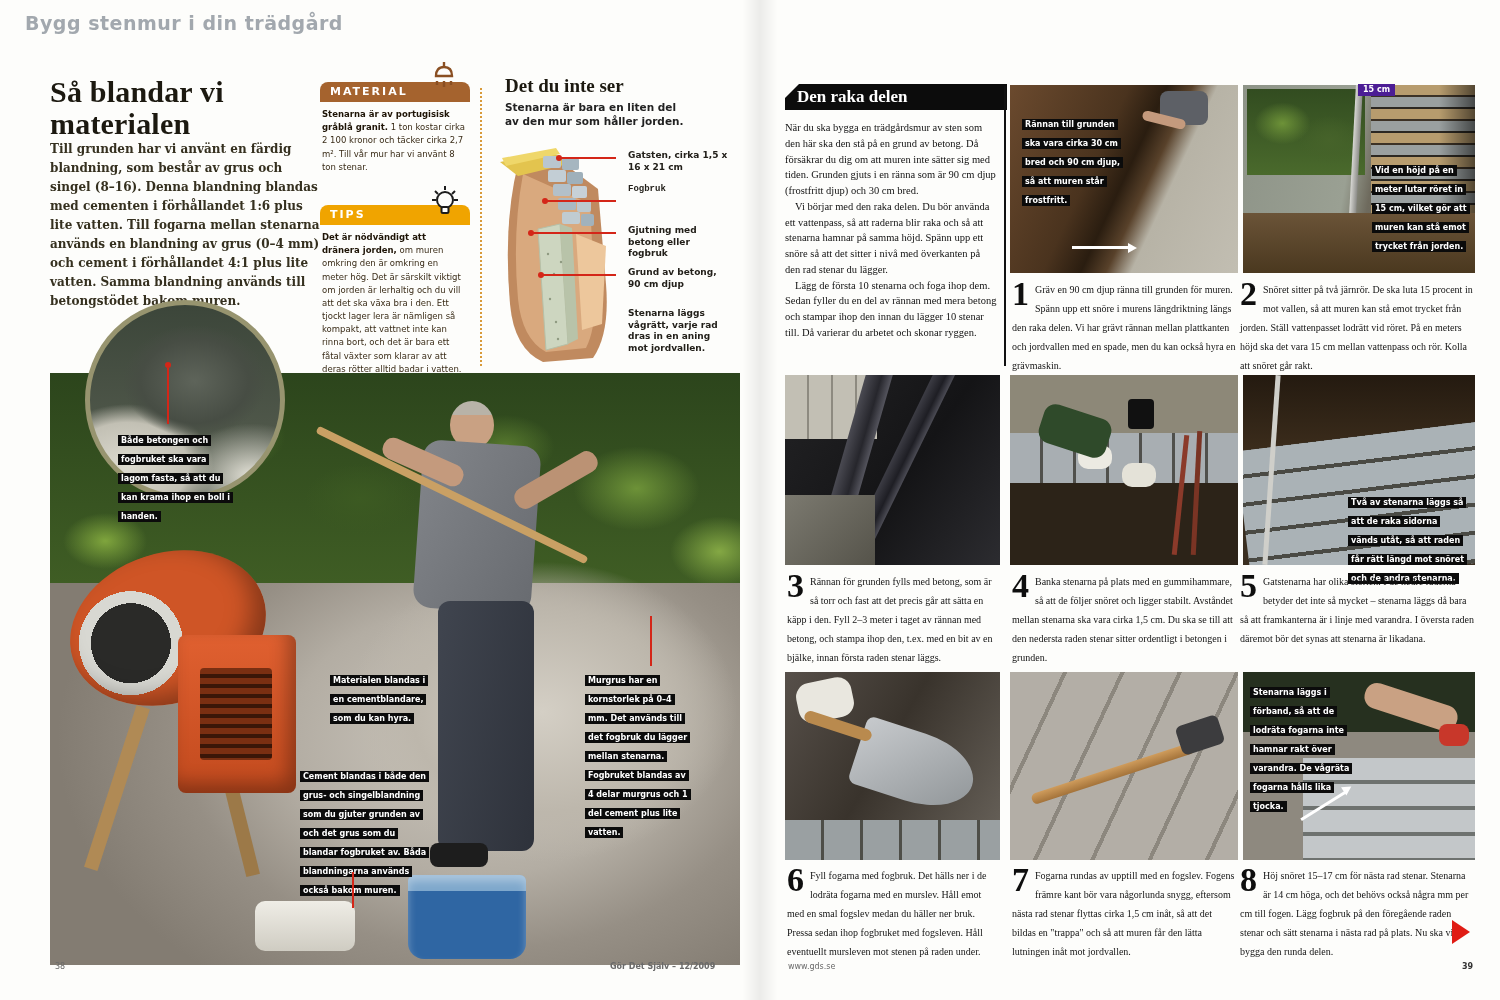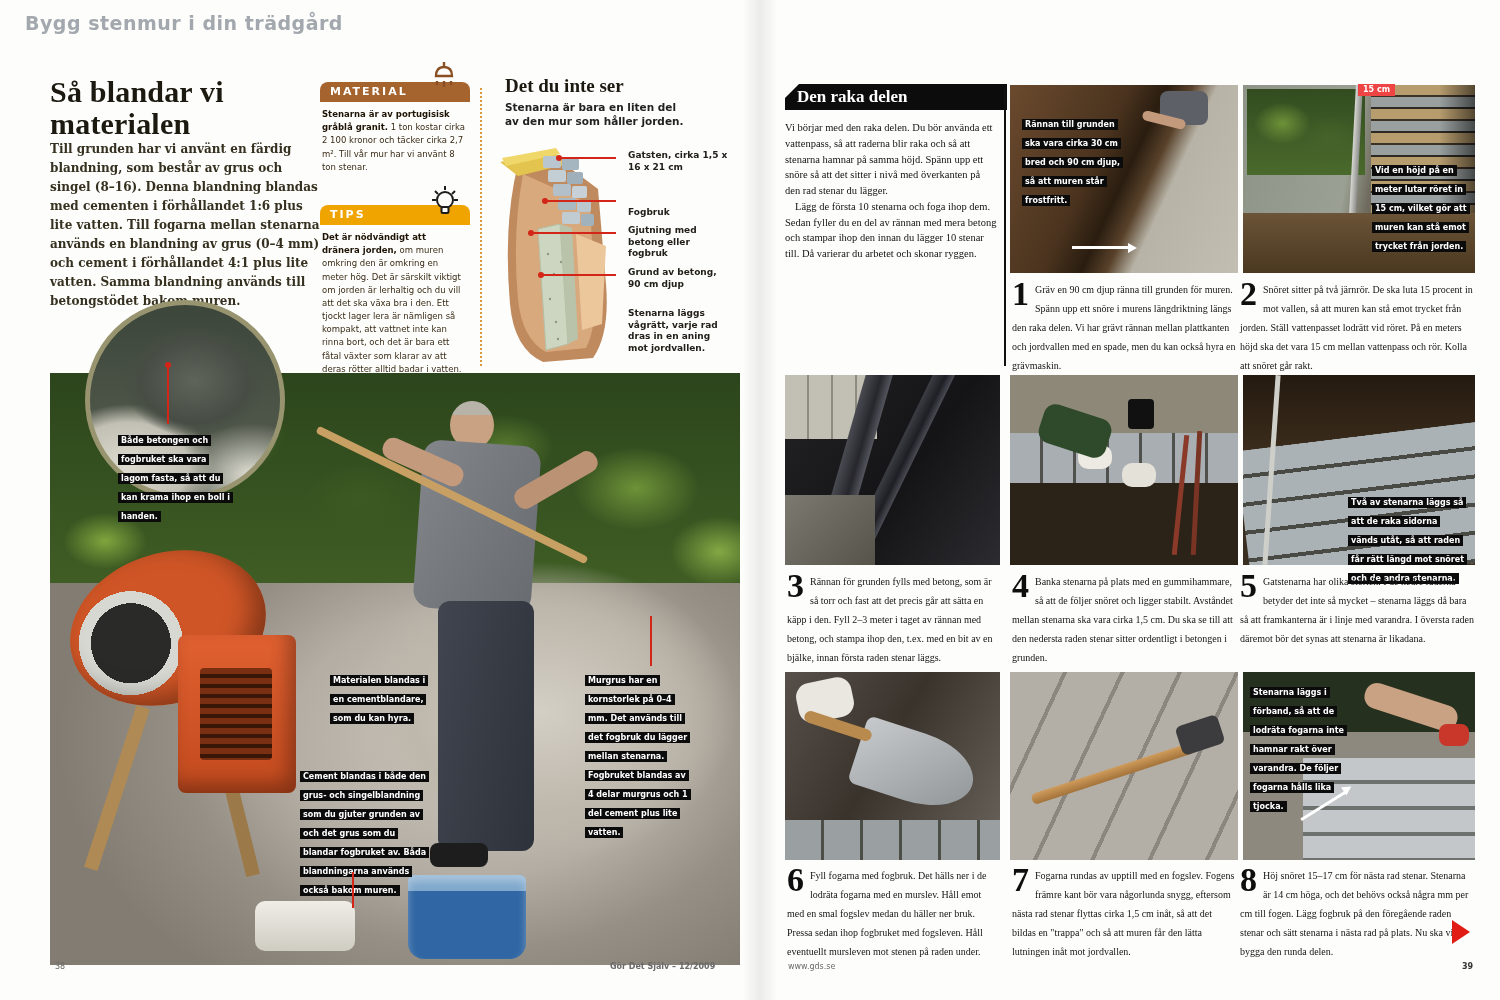--- a/index.html
+++ b/index.html
@@ -118,21 +118,21 @@
         <circle cx="60" cy="205" r="1.2"></circle>
     </g>
   </svg>
 
   <div class="abs rdot" style="left:556px;top:155px;"></div>
   <div class="abs rline" style="left:560px;top:157px;width:56px;height:2px;"></div>
   <div class="abs lbl" style="left:620px;top:150px;width:110px;">Gatsten, cirka 1,5 x 16 x 21 cm</div>
 
   <div class="abs rdot" style="left:542px;top:198px;"></div>
   <div class="abs rline" style="left:546px;top:200px;width:70px;height:2px;"></div>
-  <div class="abs lbl" style="left:620px;top:207px;width:110px;">Fogbruk</div>
+  <div class="abs lbl" style="left:620px;top:184px;width:110px;font-family:Liberation Mono, monospace;">Fogbruk</div>
 
   <div class="abs rdot" style="left:528px;top:230px;"></div>
   <div class="abs rline" style="left:532px;top:232px;width:84px;height:2px;"></div>
   <div class="abs lbl" style="left:620px;top:225px;width:100px;">Gjutning med betong eller fogbruk</div>
 
   <div class="abs rdot" style="left:538px;top:272px;"></div>
   <div class="abs rline" style="left:542px;top:274px;width:74px;height:2px;"></div>
   <div class="abs lbl" style="left:620px;top:267px;width:100px;">Grund av betong, 90 cm djup</div>
 
   <div class="abs lbl" style="left:620px;top:308px;width:100px;">Stenarna läggs vågrätt, varje rad dras in en aning mot jordvallen.</div>
@@ -208,20 +208,21 @@
   <div class="pcapw" style="left:300px;top:764px;width:128px;">
     <span class="pcap">Cement blandas i både den grus- och singelblandning som du gjuter grunden av och det grus som du blandar fogbruket av. Båda blandningarna används också bakom muren.</span>
   </div>
   <div class="abs rline" style="left:352px;top:872px;width:2px;height:36px;"></div>
 
   <div class="abs secbar" style="left:785px;top:84px;width:210px;height:26px;">
     <span>Den raka delen</span>
   </div>
 
   <div class="abs rintro" style="left:785px;top:120px;width:212px;">
+    <p>När du ska bygga en trädgårdsmur av sten som den här ska den stå på en grund av betong. Då försäkrar du dig om att muren inte sätter sig med tiden. Grunden gjuts i en ränna som är 90 cm djup (frostfritt djup) och 30 cm bred.</p>
     <p>Vi börjar med den raka delen. Du bör använda ett vattenpass, så att raderna blir raka och så att stenarna hamnar på samma höjd. Spänn upp ett snöre så att det sitter i nivå med överkanten på den rad stenar du lägger.</p>
     <p>Lägg de första 10 stenarna och foga ihop dem. Sedan fyller du en del av rännan med mera betong och stampar ihop den innan du lägger 10 stenar till. Då varierar du arbetet och skonar ryggen.</p>
   </div>
   <div class="abs" style="left:1004px;top:86px;width:1.5px;height:280px;background:#111;"></div>
 
   <div class="photo" style="left:1010px;top:85px;width:228px;height:188px;
               background:linear-gradient(115deg,#6b4a2e 0%,#4a331e 38%,#2a1d10 50%,#58412a 58%,#b7b3a6 66%,#c2beb2 100%);">
     <div class="abs" style="left:150px;top:6px;width:48px;height:34px;border-radius:8px;background:#5d6066;"></div>
     <div class="abs" style="left:132px;top:30px;width:44px;height:10px;border-radius:5px;background:#c49a7d;transform:rotate(14deg);"></div>
     <div class="abs wh-arrow" style="left:118px;top:158px;"></div>
@@ -236,21 +237,21 @@
     <div class="abs" style="left:4px;top:4px;width:118px;height:86px;
          background:radial-gradient(40px 30px at 30% 40%,#6d9238 0%,rgba(0,0,0,0) 70%),
                     radial-gradient(45px 35px at 70% 60%,#46632a 0%,rgba(0,0,0,0) 70%),
                     linear-gradient(#324c20,#4a6a2c);"></div>
     <div class="abs" style="left:108px;top:0;width:7px;height:188px;background:linear-gradient(to right,#d8d8d4,#8a8a86);transform:rotate(3deg);"></div>
     <div class="abs" style="left:128px;top:0;width:104px;height:130px;
          background:repeating-linear-gradient(#b79c6e 0 10px,#3c3226 10px 12px,#9aa0a0 12px 22px,#2c2822 22px 24px);"></div>
     <div class="abs" style="left:196px;top:0;width:36px;height:188px;background:linear-gradient(to right,rgba(0,0,0,0),rgba(0,0,0,.55));"></div>
     <div class="abs" style="left:0;top:128px;width:232px;height:60px;background:linear-gradient(#6b5438,#4a381f);"></div>
   </div>
-  <div class="abs" style="left:1358px;top:84px;background:#ef4444;color:#fff;font:bold 8px/12px 'DejaVu Sans',sans-serif;padding:0 5px;">
+  <div class="abs" style="left:1358px;top:84px;background:#4c1d95;color:#fff;font:bold 8px/12px 'DejaVu Sans',sans-serif;padding:0 5px;">
     <span>15 cm</span>
   </div>
   <div class="pcapw" style="left:1372px;top:158px;width:98px;">
     <span class="pcap">Vid en höjd på en meter lutar röret in 15 cm, vilket gör att muren kan stå emot trycket från jorden.</span>
   </div>
 
   <div class="abs step" style="left:1012px;top:278px;width:224px;">
     <span class="n">1</span>
     <span class="t">Gräv en 90 cm djup ränna till grunden för muren. Spänn upp ett snöre i murens längdriktning längs den raka delen. Vi har grävt rännan mellan plattkanten och jordvallen med en spade, men du kan också hyra en grävmaskin.</span>
   </div>
@@ -322,21 +323,21 @@
   <div class="photo" style="left:1243px;top:672px;width:232px;height:188px;
               background:linear-gradient(#26301f 0 60px,#8e897f 60px 100%);">
     <div class="abs" style="left:60px;top:86px;width:172px;height:102px;
          background:repeating-linear-gradient(#c3c7c9 0 22px,#6e726f 22px 26px),repeating-linear-gradient(90deg,rgba(0,0,0,0) 0 30px,rgba(70,74,71,.85) 30px 33px);"></div>
     <div class="abs" style="left:120px;top:22px;width:96px;height:26px;border-radius:12px;background:#c9a183;transform:rotate(18deg);"></div>
     <div class="abs" style="left:196px;top:52px;width:30px;height:22px;border-radius:8px;background:#c8372a;"></div>
     <div class="abs" style="left:54px;top:132px;width:54px;height:3px;background:#fff;transform:rotate(-32deg);"></div>
     <div class="abs wh-arrow" style="left:100px;top:112px;transform:rotate(-32deg);"></div>
   </div>
   <div class="pcapw" style="left:1250px;top:680px;width:108px;">
-    <span class="pcap">Stenarna läggs i förband, så att de lodräta fogarna inte hamnar rakt över varandra. De följer fogarna hålls lika tjocka.</span>
+    <span class="pcap">Stenarna läggs i förband, så att de lodräta fogarna inte hamnar rakt över varandra. De vågräta fogarna hålls lika tjocka.</span>
   </div>
 
   <div class="abs step" style="left:787px;top:864px;width:213px;">
     <span class="n">6</span>
     <span class="t">Fyll fogarna med fogbruk. Det hälls ner i de lodräta fogarna med en murslev. Håll emot med en smal fogslev medan du häller ner bruk. Pressa sedan ihop fogbruket med fogsleven. Håll eventuellt mursleven mot stenen på raden under.</span>
   </div>
   <div class="abs step" style="left:1012px;top:864px;width:224px;">
     <span class="n">7</span>
     <span class="t">Fogarna rundas av upptill med en fogslev. Fogens främre kant bör vara någorlunda snygg, eftersom nästa rad stenar flyttas cirka 1,5 cm inåt, så att det bildas en "trappa" och så att muren får den lätta lutningen inåt mot jordvallen.</span>
   </div>

